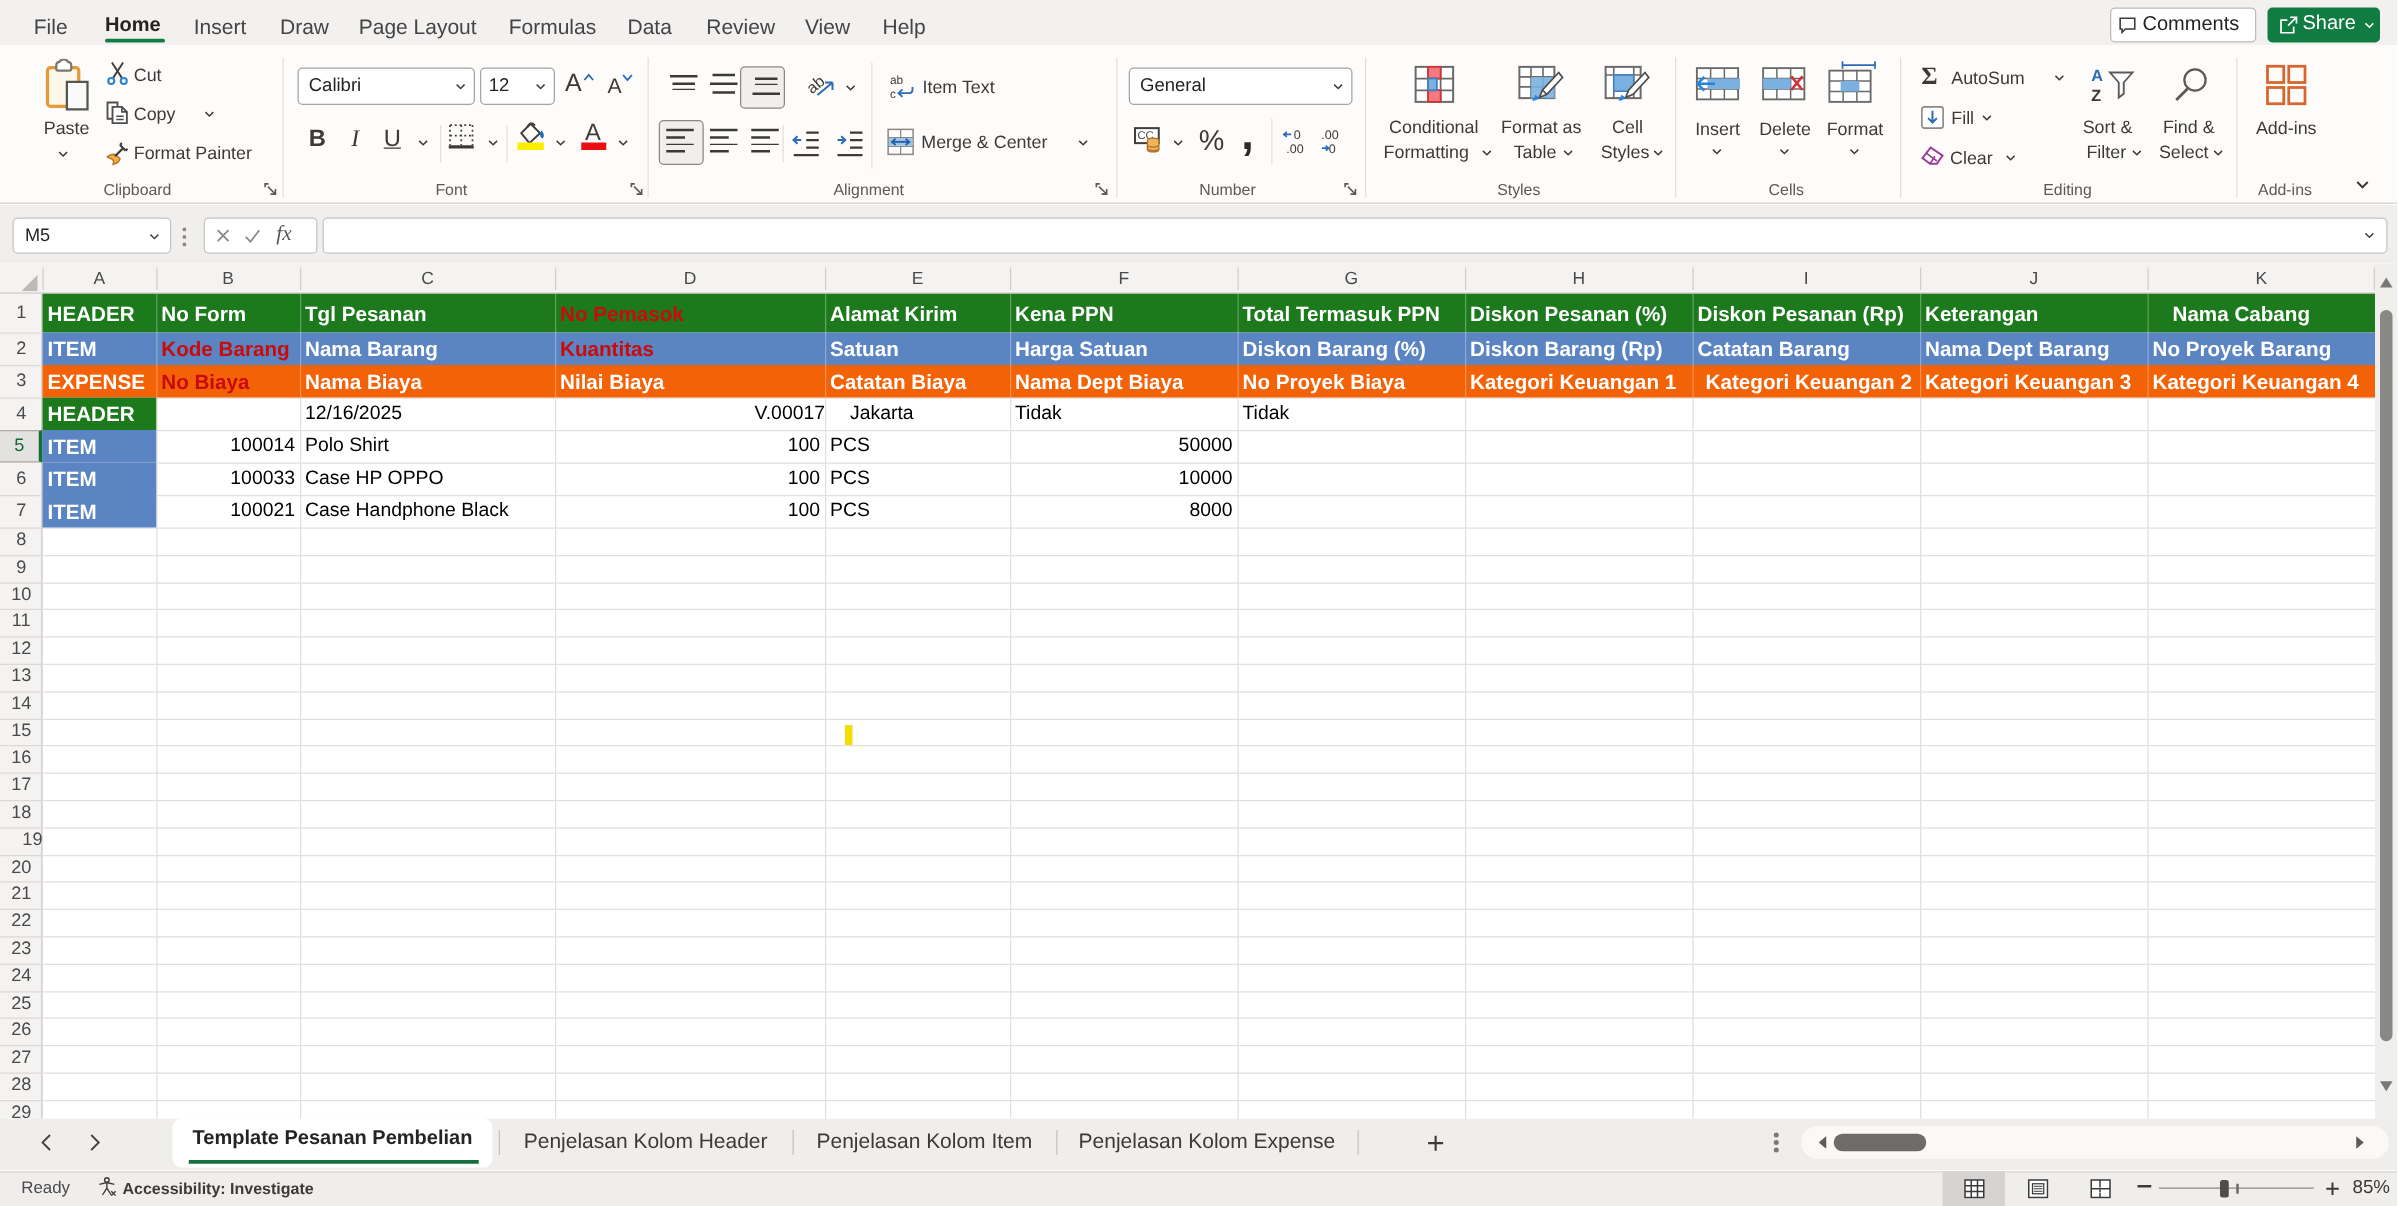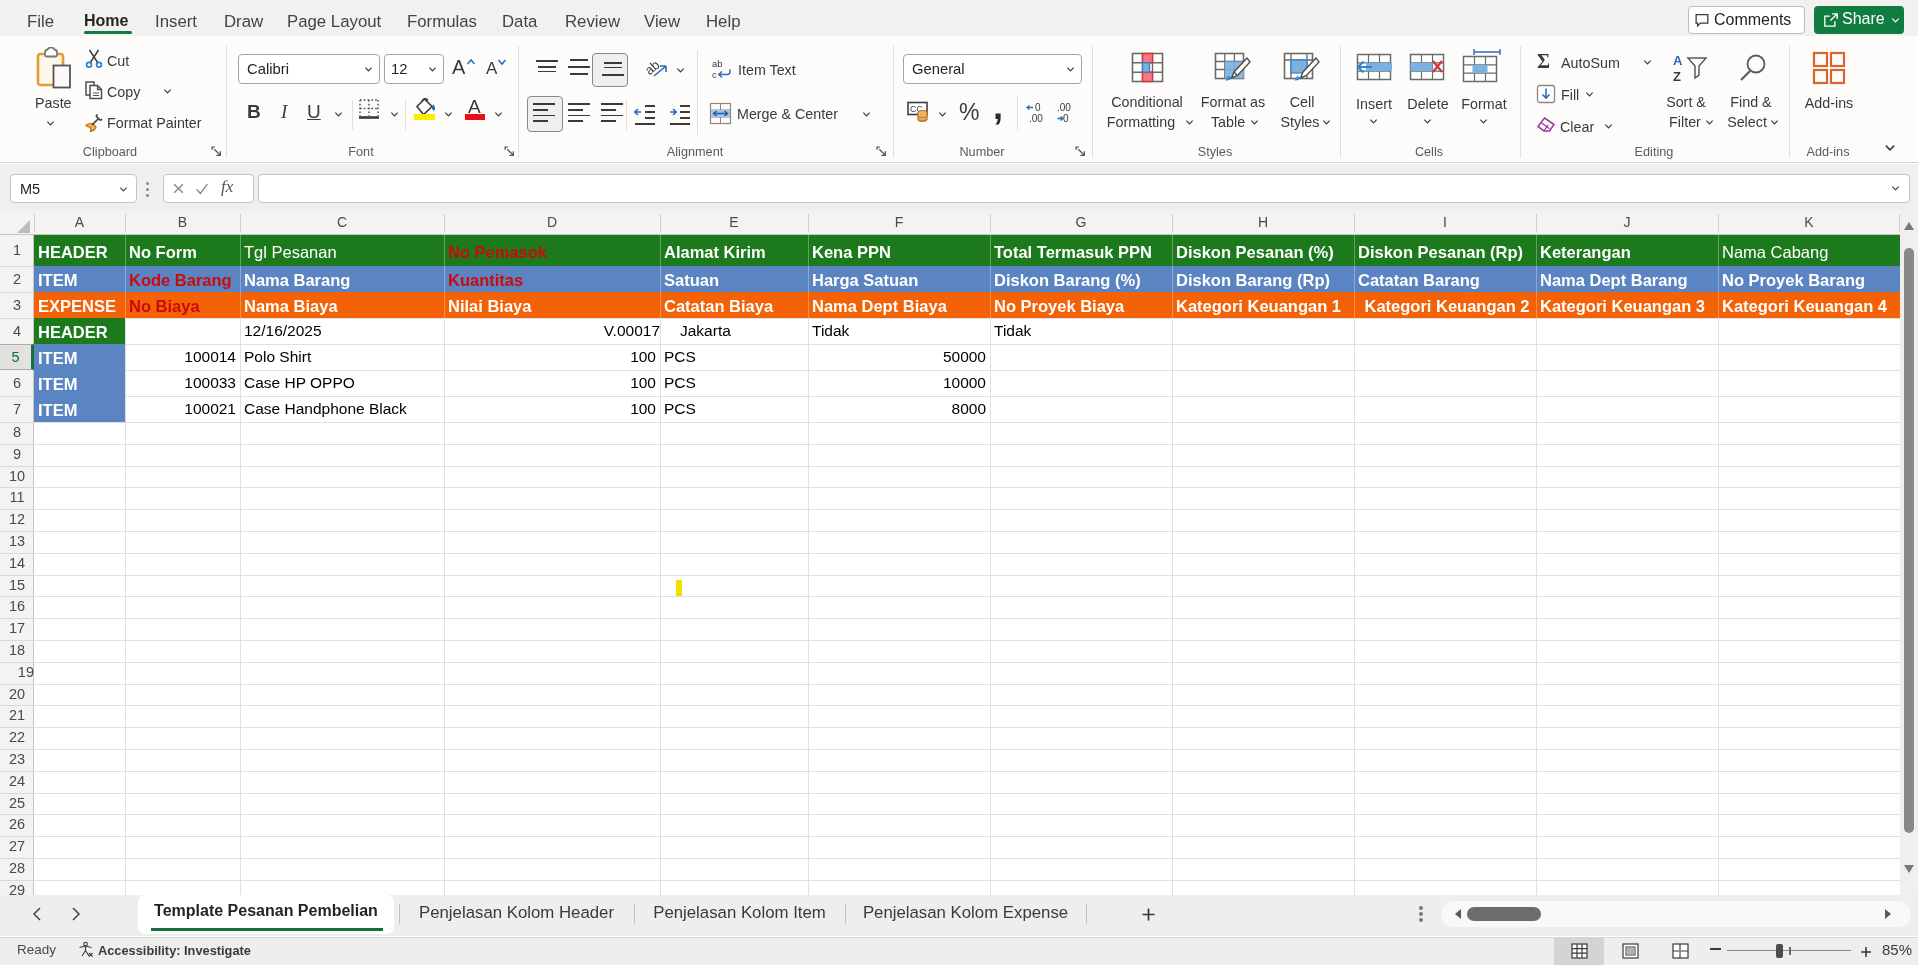--- a/index.html
+++ b/index.html
@@ -521,29 +521,29 @@
 <div class="ab" style="left:1354px;top:265.5px;width:1px;height:26.0px;background:rgba(255,255,255,0.3)"></div>
 <div class="ab" style="left:1354px;top:291.5px;width:1px;height:26.5px;background:rgba(255,255,255,0.3)"></div>
 <div class="ab" style="left:1536px;top:234.5px;width:1px;height:31.0px;background:rgba(255,255,255,0.3)"></div>
 <div class="ab" style="left:1536px;top:265.5px;width:1px;height:26.0px;background:rgba(255,255,255,0.3)"></div>
 <div class="ab" style="left:1536px;top:291.5px;width:1px;height:26.5px;background:rgba(255,255,255,0.3)"></div>
 <div class="ab" style="left:1718px;top:234.5px;width:1px;height:31.0px;background:rgba(255,255,255,0.3)"></div>
 <div class="ab" style="left:1718px;top:265.5px;width:1px;height:26.0px;background:rgba(255,255,255,0.3)"></div>
 <div class="ab" style="left:1718px;top:291.5px;width:1px;height:26.5px;background:rgba(255,255,255,0.3)"></div>
 <div class="cellt" style="left:34px;top:234.5px;width:91px;height:31.0px;line-height:34.0px;font-weight:700;color:#fff;text-align:left;padding-left:4px;font-size:16.5px">HEADER</div>
 <div class="cellt" style="left:125px;top:234.5px;width:115px;height:31.0px;line-height:34.0px;font-weight:700;color:#fff;text-align:left;padding-left:4px;font-size:16.5px">No Form</div>
-<div class="cellt" style="left:240px;top:234.5px;width:204px;height:31.0px;line-height:34.0px;font-weight:400;color:#fff;text-align:left;padding-left:4px;font-size:16.5px">Tgl Pesanan</div>
+<div class="cellt" style="left:240px;top:234.5px;width:204px;height:31.0px;line-height:34.0px;font-weight:700;color:#fff;text-align:left;padding-left:4px;font-size:16.5px">Tgl Pesanan</div>
 <div class="cellt" style="left:444px;top:234.5px;width:216px;height:31.0px;line-height:34.0px;font-weight:700;color:#c90b0b;text-align:left;padding-left:4px;font-size:16.5px">No Pemasok</div>
 <div class="cellt" style="left:660px;top:234.5px;width:148px;height:31.0px;line-height:34.0px;font-weight:700;color:#fff;text-align:left;padding-left:4px;font-size:16.5px">Alamat Kirim</div>
 <div class="cellt" style="left:808px;top:234.5px;width:182px;height:31.0px;line-height:34.0px;font-weight:700;color:#fff;text-align:left;padding-left:4px;font-size:16.5px">Kena PPN</div>
 <div class="cellt" style="left:990px;top:234.5px;width:182px;height:31.0px;line-height:34.0px;font-weight:700;color:#fff;text-align:left;padding-left:4px;font-size:16.5px">Total Termasuk PPN</div>
 <div class="cellt" style="left:1172px;top:234.5px;width:182px;height:31.0px;line-height:34.0px;font-weight:700;color:#fff;text-align:left;padding-left:4px;font-size:16.5px">Diskon Pesanan (%)</div>
 <div class="cellt" style="left:1354px;top:234.5px;width:182px;height:31.0px;line-height:34.0px;font-weight:700;color:#fff;text-align:left;padding-left:4px;font-size:16.5px">Diskon Pesanan (Rp)</div>
 <div class="cellt" style="left:1536px;top:234.5px;width:182px;height:31.0px;line-height:34.0px;font-weight:700;color:#fff;text-align:left;padding-left:4px;font-size:16.5px">Keterangan</div>
-<div class="cellt" style="left:1718px;top:234.5px;width:182px;height:31.0px;line-height:34.0px;font-weight:400;color:#fff;text-align:left;padding-left:4px;font-size:16.5px">Nama Cabang</div>
+<div class="cellt" style="left:1718px;top:234.5px;width:182px;height:31.0px;line-height:34.0px;font-weight:700;color:#fff;text-align:left;padding-left:20px;font-size:16.5px">Nama Cabang</div>
 <div class="cellt" style="left:34px;top:265.5px;width:91px;height:26.0px;line-height:29.0px;font-weight:700;color:#fff;text-align:left;padding-left:4px;font-size:16.5px">ITEM</div>
 <div class="cellt" style="left:125px;top:265.5px;width:115px;height:26.0px;line-height:29.0px;font-weight:700;color:#c90b0b;text-align:left;padding-left:4px;font-size:16.5px">Kode Barang</div>
 <div class="cellt" style="left:240px;top:265.5px;width:204px;height:26.0px;line-height:29.0px;font-weight:700;color:#fff;text-align:left;padding-left:4px;font-size:16.5px">Nama Barang</div>
 <div class="cellt" style="left:444px;top:265.5px;width:216px;height:26.0px;line-height:29.0px;font-weight:700;color:#c90b0b;text-align:left;padding-left:4px;font-size:16.5px">Kuantitas</div>
 <div class="cellt" style="left:660px;top:265.5px;width:148px;height:26.0px;line-height:29.0px;font-weight:700;color:#fff;text-align:left;padding-left:4px;font-size:16.5px">Satuan</div>
 <div class="cellt" style="left:808px;top:265.5px;width:182px;height:26.0px;line-height:29.0px;font-weight:700;color:#fff;text-align:left;padding-left:4px;font-size:16.5px">Harga Satuan</div>
 <div class="cellt" style="left:990px;top:265.5px;width:182px;height:26.0px;line-height:29.0px;font-weight:700;color:#fff;text-align:left;padding-left:4px;font-size:16.5px">Diskon Barang (%)</div>
 <div class="cellt" style="left:1172px;top:265.5px;width:182px;height:26.0px;line-height:29.0px;font-weight:700;color:#fff;text-align:left;padding-left:4px;font-size:16.5px">Diskon Barang (Rp)</div>
 <div class="cellt" style="left:1354px;top:265.5px;width:182px;height:26.0px;line-height:29.0px;font-weight:700;color:#fff;text-align:left;padding-left:4px;font-size:16.5px">Catatan Barang</div>
 <div class="cellt" style="left:1536px;top:265.5px;width:182px;height:26.0px;line-height:29.0px;font-weight:700;color:#fff;text-align:left;padding-left:4px;font-size:16.5px">Nama Dept Barang</div>

